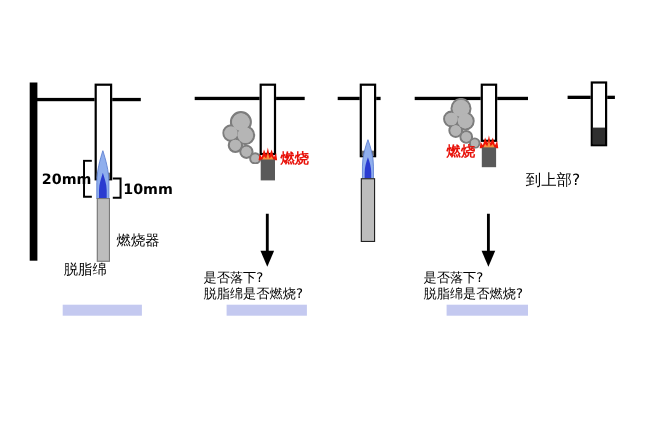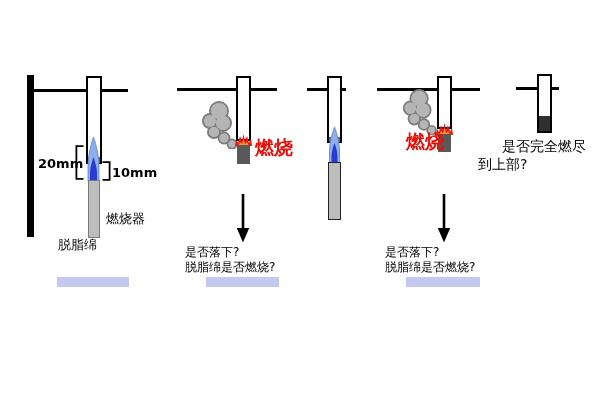--- a/index.html
+++ b/index.html
@@ -11,21 +11,21 @@
   .pole    { position:absolute; background:#000; }
   .specimen{ position:absolute; background:#fff; border:2px solid #000; box-sizing:border-box; }
   .charred { position:absolute; background:var(--char-dark); }
   .char-edge{ position:absolute; background:#6b6b6b; }
   .burner  { position:absolute; background:var(--burner-gray); border:1px solid #7a7a7a; box-sizing:border-box; }
   .burner.dark { border-color:#222; }
   .pad     { position:absolute; height:10px; background:var(--cotton-pad); }
   .svgabs  { position:absolute; }
   .dim     { position:absolute; font-size:13px; font-weight:600; white-space:nowrap; }
   .cn-label{ position:absolute; font-size:13px; white-space:nowrap; }
-  .burning { position:absolute; font-size:19px; font-weight:bold; color:var(--burning-text); white-space:nowrap; }
+  .burning { position:absolute; font-size:13px; font-weight:bold; color:var(--burning-text); white-space:nowrap; }
   .qtext   { position:absolute; font-size:12px; line-height:15px; white-space:nowrap; }
   .qtext-lg{ position:absolute; font-size:14px; line-height:18px; white-space:nowrap; }
   .title   { position:absolute; left:0; right:0; top:306px; text-align:center;
              font-size:27px; font-weight:bold; letter-spacing:3px; white-space:nowrap; }
 </style>
 </head>
 <body>
 
 <div class="canvas">
 
@@ -130,17 +130,16 @@
     <line x1="7" y1="0" x2="7" y2="35" stroke="#000" stroke-width="2.6"></line>
     <polygon points="0.8,34 13.2,34 7,48.5" fill="#000"></polygon>
   </svg>
   <div class="qtext" style="left:385px;top:245px;">是否落下?</div>
   <div class="qtext" style="left:385px;top:260px;">脱脂绵是否燃烧?</div>
   <div class="pad" style="left:406px;top:277px;width:74px;"></div>
 
   <div class="hline" style="left:516px;top:87px;width:43px;"></div>
   <div class="specimen" style="left:537px;top:74px;width:15px;height:59px;"></div>
   <div class="charred" style="left:539px;top:116px;width:11px;height:15px;background:#2f2f2f;"></div>
-  <div class="qtext-lg" style="left:502px;top:137px;">是否完全燃尽</div>
   <div class="qtext-lg" style="left:478px;top:155px;text-align:center;">到上部?</div>
 
 
 </div>
 
 </body></html>

